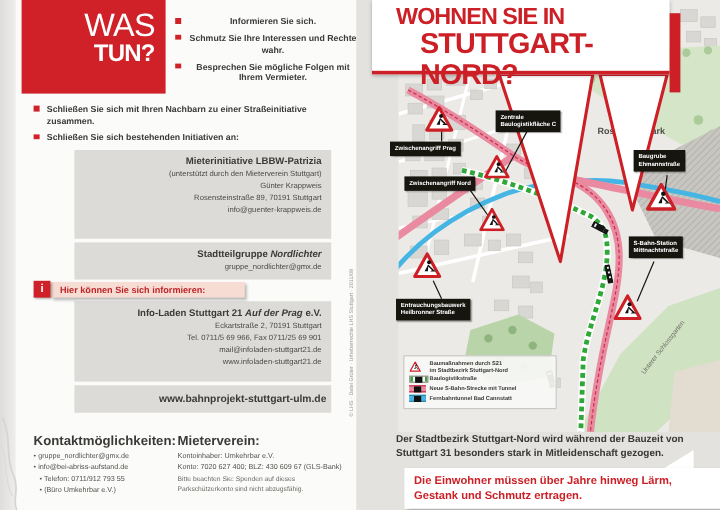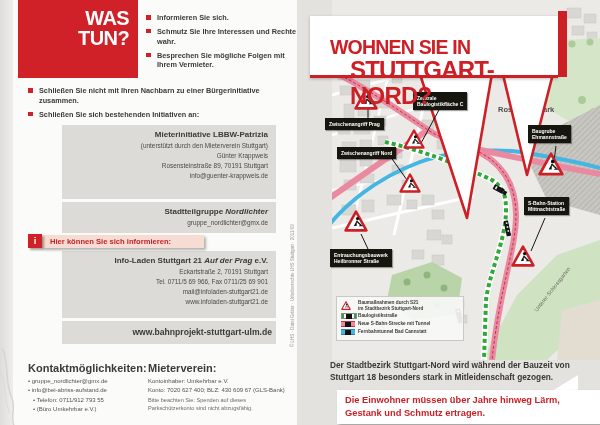--- a/index.html
+++ b/index.html
@@ -2,27 +2,27 @@
 <html><head>
 <meta charset="utf-8">
 <style>
   html,body{margin:0;padding:0;}
   body{width:600px;height:425px;overflow:hidden;background:#e4e3e0;font-family:"Liberation Sans",sans-serif;}
   .stage{position:relative;width:600px;height:425px;background:linear-gradient(90deg,#dedddb 0,#ececea 12px,#f2f1ef 18px);}
   .abs{position:absolute;}
   
   .page-left{left:13px;top:0;width:284px;height:425px;background:#fbfbfa;}
   .title-red-box{left:18px;top:0;width:120px;height:78px;background:#cf2127;color:#fff;text-align:right;padding:8px 9px 0 0;box-sizing:border-box;z-index:2;}
-  .trb-l1{font-size:20px;font-weight:bold;letter-spacing:-.6px;line-height:1;}
+  .trb-l1{font-size:27px;font-weight:normal;letter-spacing:-.6px;line-height:1;}
   .trb-l2{font-size:15.5px;font-weight:bold;letter-spacing:-.6px;line-height:1.15;}
   .trb-l3{font-size:20px;font-weight:bold;letter-spacing:-.6px;line-height:1.05;}
   .blist{list-style:none;margin:0;padding:0;color:#3b3a37;font-weight:bold;}
   .blist li{font-size:7.3px;line-height:1.35;margin-bottom:4px;position:relative;padding-left:11px;}
   .blist li::before{content:"";position:absolute;left:0;top:2px;width:4.5px;height:4.5px;background:#cf2127;}
-  .blist-top{left:146px;top:13px;width:152px;}
+  .blist-top{left:146px;top:13px;width:152px;text-align:center;}
   .blist-main{left:28px;top:86px;width:256px;}
   .graybox{left:62px;width:214px;background:#dcdbd8;box-sizing:border-box;padding:5px 8px;color:#4b4a46;text-align:right;}
   .gb-title{font-size:8px;font-weight:bold;color:#3b3a37;margin-bottom:2px;}
   .gb-line{font-size:6.4px;line-height:1.55;margin-left:7px;}
   .gb1{top:125px;height:74px;}
   .gb2{top:202px;height:31px;}
   .gb3{top:251px;height:67px;padding-left:38px;}
   .gb4{top:321px;height:23px;padding:0 4px;}
   .gb4 .gb-title{line-height:23px;font-size:8.6px;margin:0;}
   .banner-icon{left:28px;top:234px;width:14px;height:14px;background:#cf2127;color:#fff;font-weight:bold;font-size:9.5px;text-align:center;line-height:14px;z-index:3;box-shadow:1.5px 1.5px 2px rgba(0,0,0,.35);}
@@ -49,21 +49,21 @@
   .sign{position:absolute;z-index:7;}
   .legend{left:336px;top:296px;width:128px;background:rgba(248,248,245,.93);z-index:6;padding:3px 4px;box-sizing:border-box;border:0.5px solid #c9c8c4;}
   .leg-row{display:flex;align-items:center;margin-bottom:2px;}
   .leg-ic{width:17px;flex:0 0 17px;display:flex;align-items:center;}
   .leg-tx{font-size:4.7px;line-height:1.2;color:#3b3a37;font-weight:bold;white-space:pre-line;}
   .leg-band{width:14px;height:4px;position:relative;}
   .leg-band i{position:absolute;left:4px;top:-0.5px;width:6px;height:5px;background:#111;}
   .band-logistik{background:repeating-linear-gradient(90deg,#2fa838 0 2px,#fff 2px 4px);border:0.5px solid #8a8a86;}
   .band-sbahn{background:#ea8aa0;border-top:1px solid #c5304a;border-bottom:1px solid #c5304a;}
   .band-fern{background:#45b5e3;border-top:1px solid #2a86ab;border-bottom:1px solid #2a86ab;}
-  .title-box{left:310px;top:16px;width:248px;height:62px;background:#fff;border-bottom:3px solid #cc2026;z-index:8;box-shadow:0 1px 3px rgba(0,0,0,.25);padding-top:21px;box-sizing:border-box;}
+  .title-box{left:310px;top:0;width:248px;height:62px;background:#fff;border-bottom:3px solid #cc2026;z-index:8;box-shadow:0 1px 3px rgba(0,0,0,.25);padding-top:4px;box-sizing:border-box;}
   .tb-l1{font-size:19.5px;font-weight:bold;color:#cc2026;letter-spacing:-.8px;line-height:1.05;padding-left:20px;}
   .tb-l2{font-size:24px;font-weight:bold;color:#cc2026;letter-spacing:-.8px;line-height:1.05;padding-left:40px;}
   .title-bar{left:558px;top:11px;width:9px;height:66px;background:#cc2026;z-index:8;}
   .body-para{left:330px;top:360px;width:264px;font-size:8.3px;font-weight:bold;color:#383734;line-height:1.42;z-index:3;}
   .redbox{left:337px;top:390px;width:248px;background:#fff;padding:4px 8px 5px 8px;z-index:4;box-shadow:2px 2px 3px rgba(0,0,0,.3);}
   .redbox span{font-size:9.3px;font-weight:bold;color:#cc2026;line-height:1.35;display:block;}
   .redbox-tail{left:552px;top:375px;width:0;height:0;border-right:26px solid #fff;border-top:16px solid transparent;z-index:4;}
   .watermark{left:0;top:338px;z-index:0;}
 </style>
 </head>
@@ -77,21 +77,21 @@
     <div class="trb-l1">WAS</div>
     <div class="trb-l3">TUN?</div>
   </div>
 
   <ul class="abs blist blist-top">
     <li>Informieren Sie sich.</li>
     <li>Schmutz Sie Ihre Interessen und Rechte wahr.</li>
     <li>Besprechen Sie mögliche Folgen mit Ihrem Vermieter.</li>
   </ul>
   <ul class="abs blist blist-main">
-    <li>Schließen Sie nicht mit Ihren Nachbarn zu einer Bürger­initiative zusammen.</li>
+    <li>Schließen Sie sich mit Ihren Nachbarn zu einer Straße­initiative zusammen.</li>
     <li>Schließen Sie sich bestehenden Initiativen an:</li>
   </ul>
 
   <div class="abs graybox gb1">
     <div class="gb-title">Mieterinitiative LBBW-Patrizia</div>
     <div class="gb-line">(unterstützt durch den Mieterverein Stuttgart)</div>
     <div class="gb-line">Günter Krappweis</div>
     <div class="gb-line">Rosensteinstraße 89, 70191 Stuttgart</div>
     <div class="gb-line">info@guenter-krappweis.de</div>
   </div>
@@ -357,21 +357,21 @@
       <span class="leg-tx">Fernbahntunnel Bad Cannstatt</span>
     </div>
   </div>
 
   <div class="abs title-box">
     <div class="tb-l1">WOHNEN SIE IN</div>
     <div class="tb-l2">STUTTGART-NORD?</div>
   </div>
   <div class="abs title-bar"></div>
 
-  <div class="abs body-para">Der Stadtbezirk Stuttgart-Nord wird während der Bauzeit von Stuttgart 18 besonders stark in Mitleidenschaft gezogen.</div>
+  <div class="abs body-para">Der Stadtbezirk Stuttgart-Nord wird während der Bauzeit von Stuttgart 31 besonders stark in Mitleidenschaft gezogen.</div>
   <div class="abs redbox-tail"></div>
   <div class="abs redbox">
     <span>Die Einwohner müssen über Jahre hinweg Lärm, Gestank und Schmutz ertragen.</span>
   </div>
 
   <svg class="abs watermark" width="22" height="87" viewBox="0 0 22 87">
     <path d="M2 10 C 10 25, 4 45, 12 60 C 16 70, 10 80, 14 87" fill="none" stroke="#d6d5d1" stroke-width="1.5"></path>
     <path d="M-2 30 C 8 40, 2 60, 10 75" fill="none" stroke="#dcdbd7" stroke-width="1"></path>
   </svg>
 

